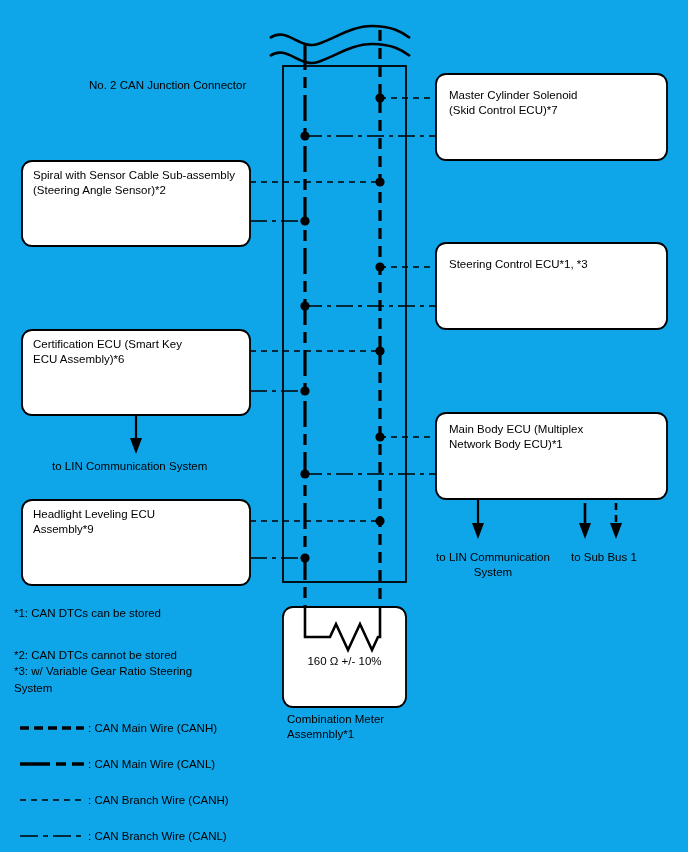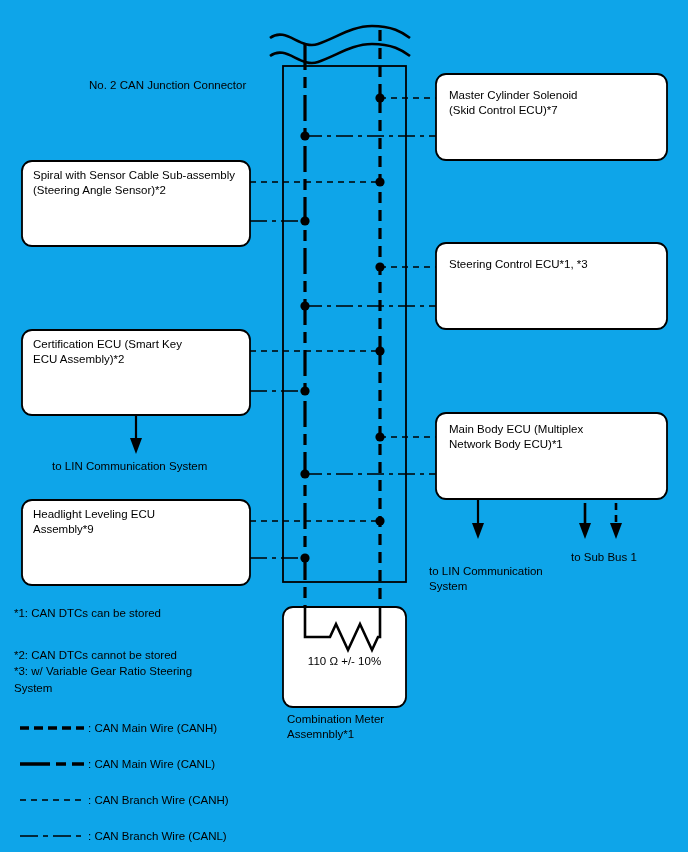--- a/index.html
+++ b/index.html
@@ -134,41 +134,41 @@
       <line x1="20" y1="836" x2="84" y2="836" stroke-width="1.5" stroke-dasharray="18 5 5 5"></line>
     </g>
   </svg>
 
   <div class="txt" style="left:89px; top:78px;">No. 2 CAN Junction Connector</div>
 
   <div class="txt box-label" style="left:33px; top:168px; width:212px;">Spiral with Sensor Cable Sub-assembly
 (Steering Angle Sensor)*2</div>
 
   <div class="txt box-label" style="left:33px; top:337px; width:212px;">Certification ECU (Smart Key
-ECU Assembly)*2</div>
+ECU Assembly)*6</div>
 
   <div class="txt box-label" style="left:33px; top:507px; width:212px;">Headlight Leveling ECU
 Assembly*9</div>
 
   <div class="txt box-label" style="left:449px; top:88px; width:214px;">Master Cylinder Solenoid
 (Skid Control ECU)*7</div>
 
   <div class="txt box-label" style="left:449px; top:257px; width:214px;">Steering Control ECU*1, *3</div>
 
   <div class="txt box-label" style="left:449px; top:422px; width:214px;">Main Body ECU (Multiplex
 Network Body ECU)*1</div>
 
-  <div class="txt" style="left:283px; top:654px; width:123px; text-align:center;">110 Ω +/- 10%</div>
+  <div class="txt" style="left:283px; top:654px; width:123px; text-align:center;">160 Ω +/- 10%</div>
 
   <div class="txt" style="left:287px; top:712px; width:160px;">Combination Meter
 Assemnbly*1</div>
 
   <div class="txt" style="left:52px; top:459px; width:220px;">to LIN Communication System</div>
 
-  <div class="txt" style="left:429px; top:564px; width:128px;">to LIN Communication
+  <div class="txt" style="left:429px; top:550px; width:128px;text-align:center;">to LIN Communication
 System</div>
 
   <div class="txt" style="left:571px; top:550px; width:110px;">to Sub Bus 1</div>
 
   <div class="txt note" style="left:14px; top:605px; width:250px;">*1: CAN DTCs can be stored</div>
 
   <div class="txt note" style="left:14px; top:635px; width:250px;margin-top:12px;">*2: CAN DTCs cannot be stored</div>
 
   <div class="txt note" style="left:14px; top:663px; width:250px;">*3: w/ Variable Gear Ratio Steering
 System</div>

